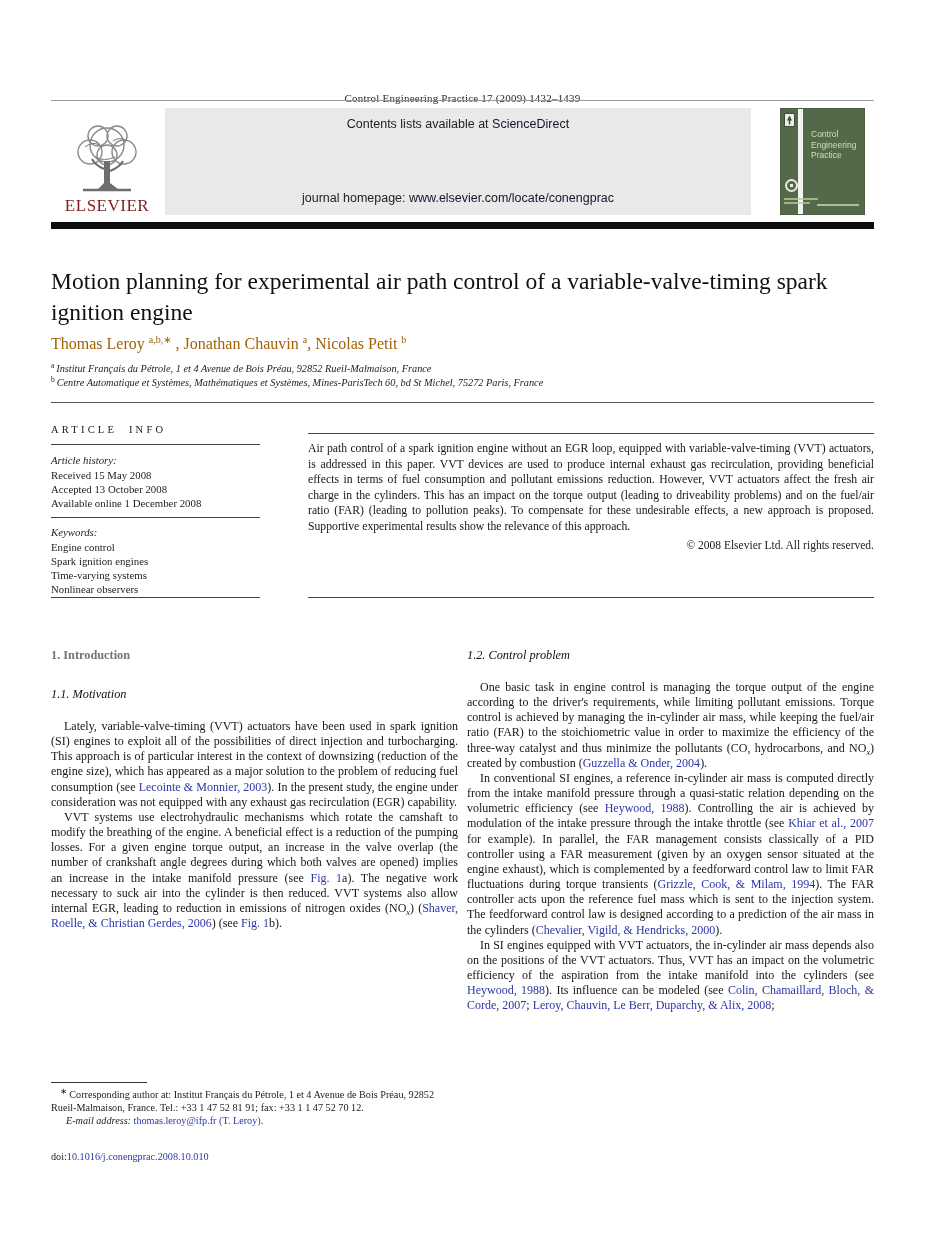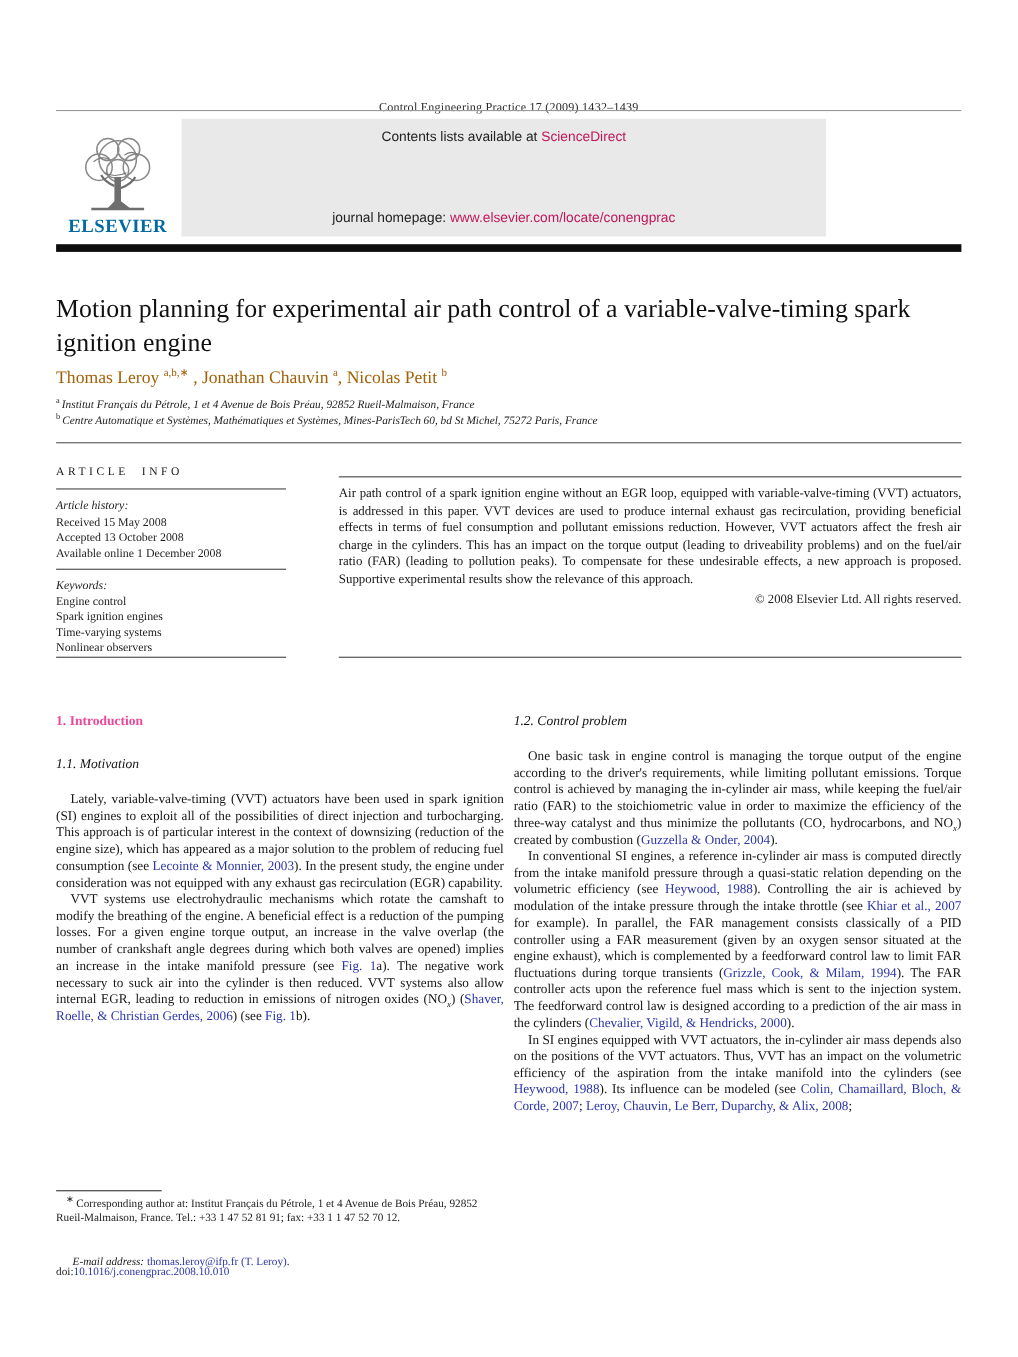--- a/index.html
+++ b/index.html
@@ -12,32 +12,32 @@
   #citation { top:68px; left:51px; width:823px; text-align:center;
               font-size:11px; color:#2a2a2a; letter-spacing:.2px;margin-top:24px; }
 
   
   #header-rule { top:100px; left:51px; width:823px; height:1px; background:#9a9a9a; }
   #header-band { top:108px; left:51px; width:823px; height:107px; }
 
   #elsevier-logo { position:absolute; left:0; top:0; width:112px; height:107px;
                    display:flex; flex-direction:column; align-items:center; justify-content:flex-end; }
   #elsevier-logo svg { display:block; }
-  #elsevier-wordmark { font-family:"Liberation Serif", serif; font-size:17px; font-weight:bold;
-                       color:#0369a1; letter-spacing:.5px; line-height:18px; }
+  #elsevier-wordmark { font-family:"Liberation Serif", serif; font-size:17px; font-weight:normal;
+                       color:#7f1d1d; letter-spacing:.5px; line-height:18px; }
 
   #journal-banner { position:absolute; left:114px; top:0; width:586px; height:107px;
                     background:#e9e9e9; display:flex; flex-direction:column;
                     align-items:center; justify-content:space-between; padding:9px 0 10px 0; }
   .sans { font-family:"Liberation Sans", sans-serif; }
   #contents-line { font-size:12.5px; color:#222; }
   #journal-title { font-size:26px; color:#111; letter-spacing:.2px; }
   #homepage-line { font-size:12.5px; color:#222; }
   a, .lnk { color:#2c35a8; text-decoration:none; cursor:pointer; }
-  .lnk-bright { color:#be185d; }
+  .lnk-bright { color:#0f172a; }
 
   
   #cover { position:absolute; left:729px; top:0; width:85px; height:107px;
            background:#53694a; overflow:hidden; border:1px solid #4a5e42; }
   #cover .white-stripe { position:absolute; left:17px; top:0; width:5px; height:107px; background:#f3f3ef; }
   #cover .mark-top { position:absolute; left:3px; top:4px; width:11px; height:14px;
                      background:#ecefe6; border:1px solid #3c4f36; display:flex; align-items:center; justify-content:center; }
   #cover .mark-top .mini-tree { width:5px; height:9px; background:#3c4f36; clip-path:polygon(50% 0,100% 55%,65% 55%,65% 100%,35% 100%,35% 55%,0 55%); }
   #cover-title { position:absolute; left:30px; top:20px; font-family:"Liberation Sans", sans-serif;
                  font-size:8.5px; line-height:10.5px; color:#cbe0b0; }
@@ -73,34 +73,34 @@
   #abstract-text { font-size:11.7px; line-height:15.5px; text-align:justify; color:#161616; }
   #abstract-copyright { margin-top:5px; text-align:right; font-size:11.5px; }
 
   #info-bottom-rule { top:597px; left:51px; width:209px; height:1px; background:#444; }
   #abstract-bottom-rule { top:597px; left:308px; width:566px; height:1px; background:#444; }
 
   
   .body-col { position:absolute; top:648px; width:407px; }
   #body-left { left:51px; }
   #body-right { left:467px; }
-  .h-num { font-size:12.3px; font-weight:bold; color:#ec4899; }
+  .h-num { font-size:12.3px; font-weight:bold; color:#737373; }
   .h-sub { font-size:12.3px; font-style:italic; font-weight:normal; color:#111; }
   #body-left .h-sub { margin-top:24px; }
   .body-p { font-size:12px; line-height:15.15px; text-align:justify; text-indent:13px; color:#161616; margin-top:0; }
   .p-first { margin-top:17px; }
   .body-p sub { font-size:8px; font-style:italic; line-height:0; }
   sup { line-height:0; }
 
   
   #footnote { top:1082px; left:51px; width:410px; }
   #footnote-rule { width:96px; height:1px; background:#333; margin-bottom:5px; }
   .fn-p { font-size:10.2px; line-height:13.2px; color:#1b1b1b; }
   #fn-main { text-indent:9px; }
-  #fn-email { text-indent:15px;margin-top:27px; }
+  #fn-email { text-indent:15px; }
   .it { font-style:italic; }
 
   #footer { top:1150px; left:51px; width:600px; }
   .foot-line { font-size:10.2px; line-height:13.5px; color:#1b1b1b; }
 </style>
 </head>
 <body>
 
 <div id="citation" class="abs">Control Engineering Practice 17 (2009) 1432–1439</div>
 
@@ -131,20 +131,37 @@
 
   <div id="journal-banner" class="sans">
     <div id="contents-line">
       <span>Contents lists available at </span><span class="lnk lnk-bright">ScienceDirect</span>
     </div>
     <div id="homepage-line">
       <span>journal homepage: </span><span class="lnk lnk-bright">www.elsevier.com/locate/conengprac</span>
     </div>
   </div>
 
+  <div id="cover">
+    <div class="white-stripe"></div>
+    <div class="mark-top">
+        <div class="mini-tree"></div>
+      </div>
+    <div id="cover-title">
+      <div>Control</div>
+      <div>Engineering</div>
+      <div>Practice</div>
+    </div>
+    <div class="ifac"></div>
+    <div class="tiny-lines">
+        <div></div>
+        <div style="width:26px;"></div>
+      </div>
+    <div class="barcode-line"></div>
+  </div>
 </div>
 
 <div id="black-bar" class="abs"></div>
 
 <h1 id="article-title" class="abs" style="font-weight:normal;">Motion planning for experimental air path control of a variable-valve-timing spark ignition engine</h1>
 <div id="authors" class="abs"><span>Thomas Leroy </span><sup>a,b,∗</sup><span> , Jonathan Chauvin </span><sup>a</sup><span>, Nicolas Petit </span><sup>b</sup></div>
 <div id="affiliations" class="abs">
   <div><sup>a </sup><span>Institut Français du Pétrole, 1 et 4 Avenue de Bois Préau, 92852 Rueil-Malmaison, France</span></div>
   <div><sup>b </sup><span>Centre Automatique et Systèmes, Mathématiques et Systèmes, Mines-ParisTech 60, bd St Michel, 75272 Paris, France</span></div>
 </div>

